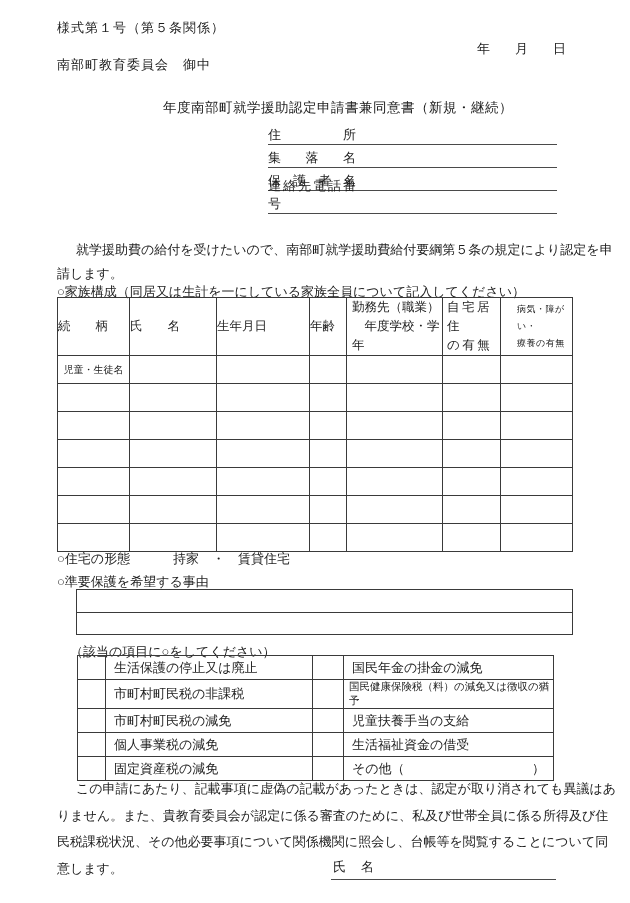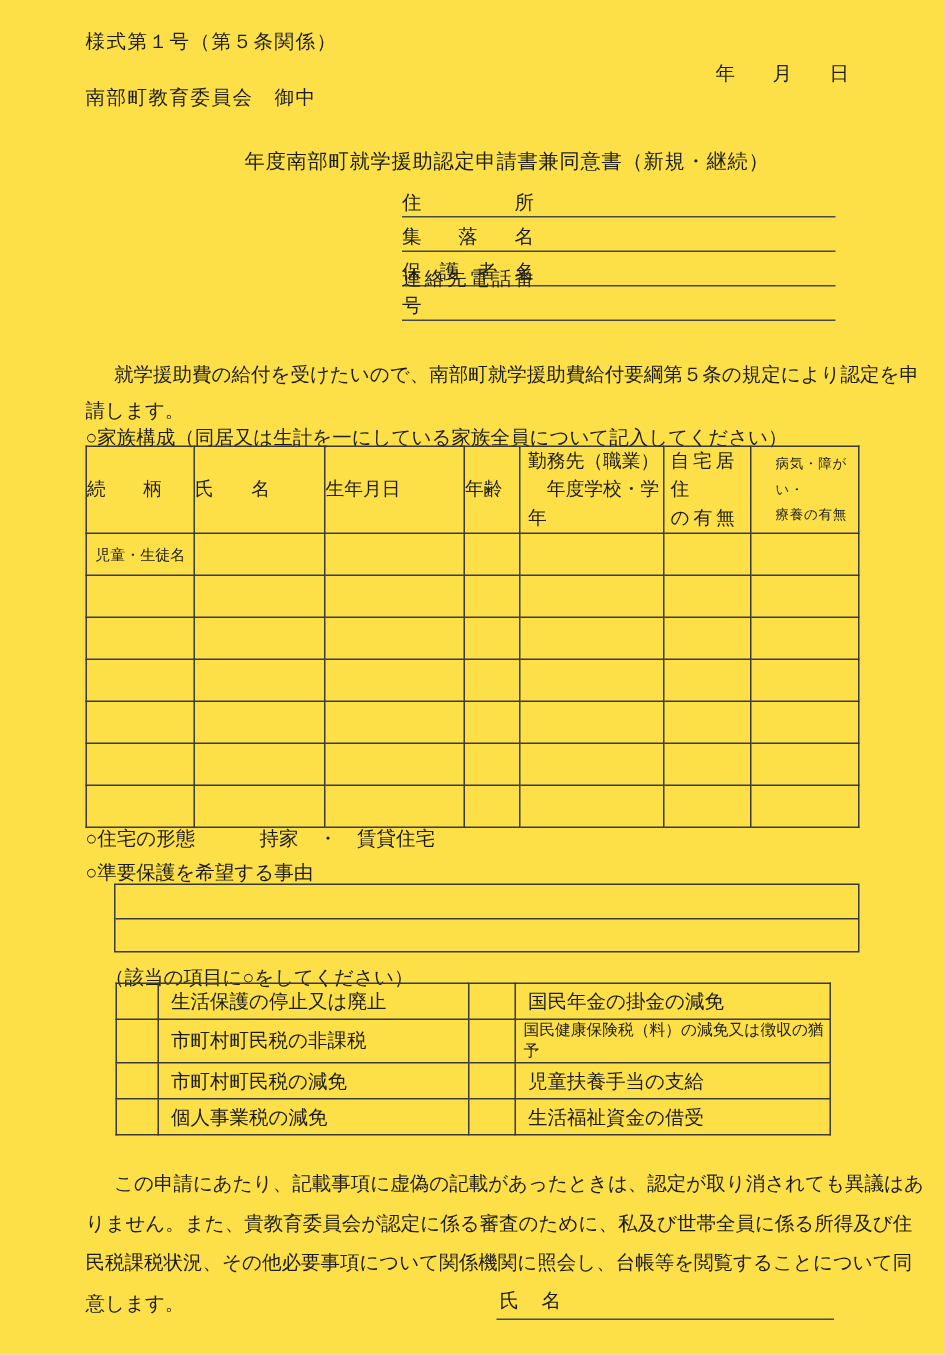--- a/index.html
+++ b/index.html
@@ -1,19 +1,19 @@
 <!DOCTYPE html>
 <html><head>
 <meta charset="utf-8">
 <style>
   html,body{margin:0;padding:0;background:#e8e8e8;}
   .page{
     position:relative;
     width:630px;height:903px;
-    background:#fde047;
+    background:#ffffff;
     font-family:"Liberation Serif","DejaVu Serif",serif;
     color:#1c1c1c;
     font-size:13px;
     overflow:hidden;
   }
   .abs{position:absolute;}
   .pre{white-space:pre-line;}
 
   .form-number{left:57px;top:19px;letter-spacing:1px;}
   .date-line{left:477px;top:40px;display:flex;gap:25px;}
@@ -242,20 +242,31 @@
         <td>市町村町民税の減免</td>
         <td class="cb"></td>
         <td>児童扶養手当の支給</td>
       </tr>
       <tr>
         <td class="cb"></td>
         <td>個人事業税の減免</td>
         <td class="cb"></td>
         <td>生活福祉資金の借受</td>
       </tr>
+      <tr>
+        <td class="cb"></td>
+        <td>固定資産税の減免</td>
+        <td class="cb"></td>
+        <td>
+          <div class="other-cell">
+            <span>その他（</span>
+            <span class="other-close">）</span>
+          </div>
+        </td>
+      </tr>
     </tbody>
       </table>
   </div>
 
   <div class="abs consent pre">この申請にあたり、記載事項に虚偽の記載があったときは、認定が取り消されても異議はあ
 りません。また、貴教育委員会が認定に係る審査のために、私及び世帯全員に係る所得及び住
 民税課税状況、その他必要事項について関係機関に照会し、台帳等を閲覧することについて同
 意します。</div>
 
   <div class="abs signature">

